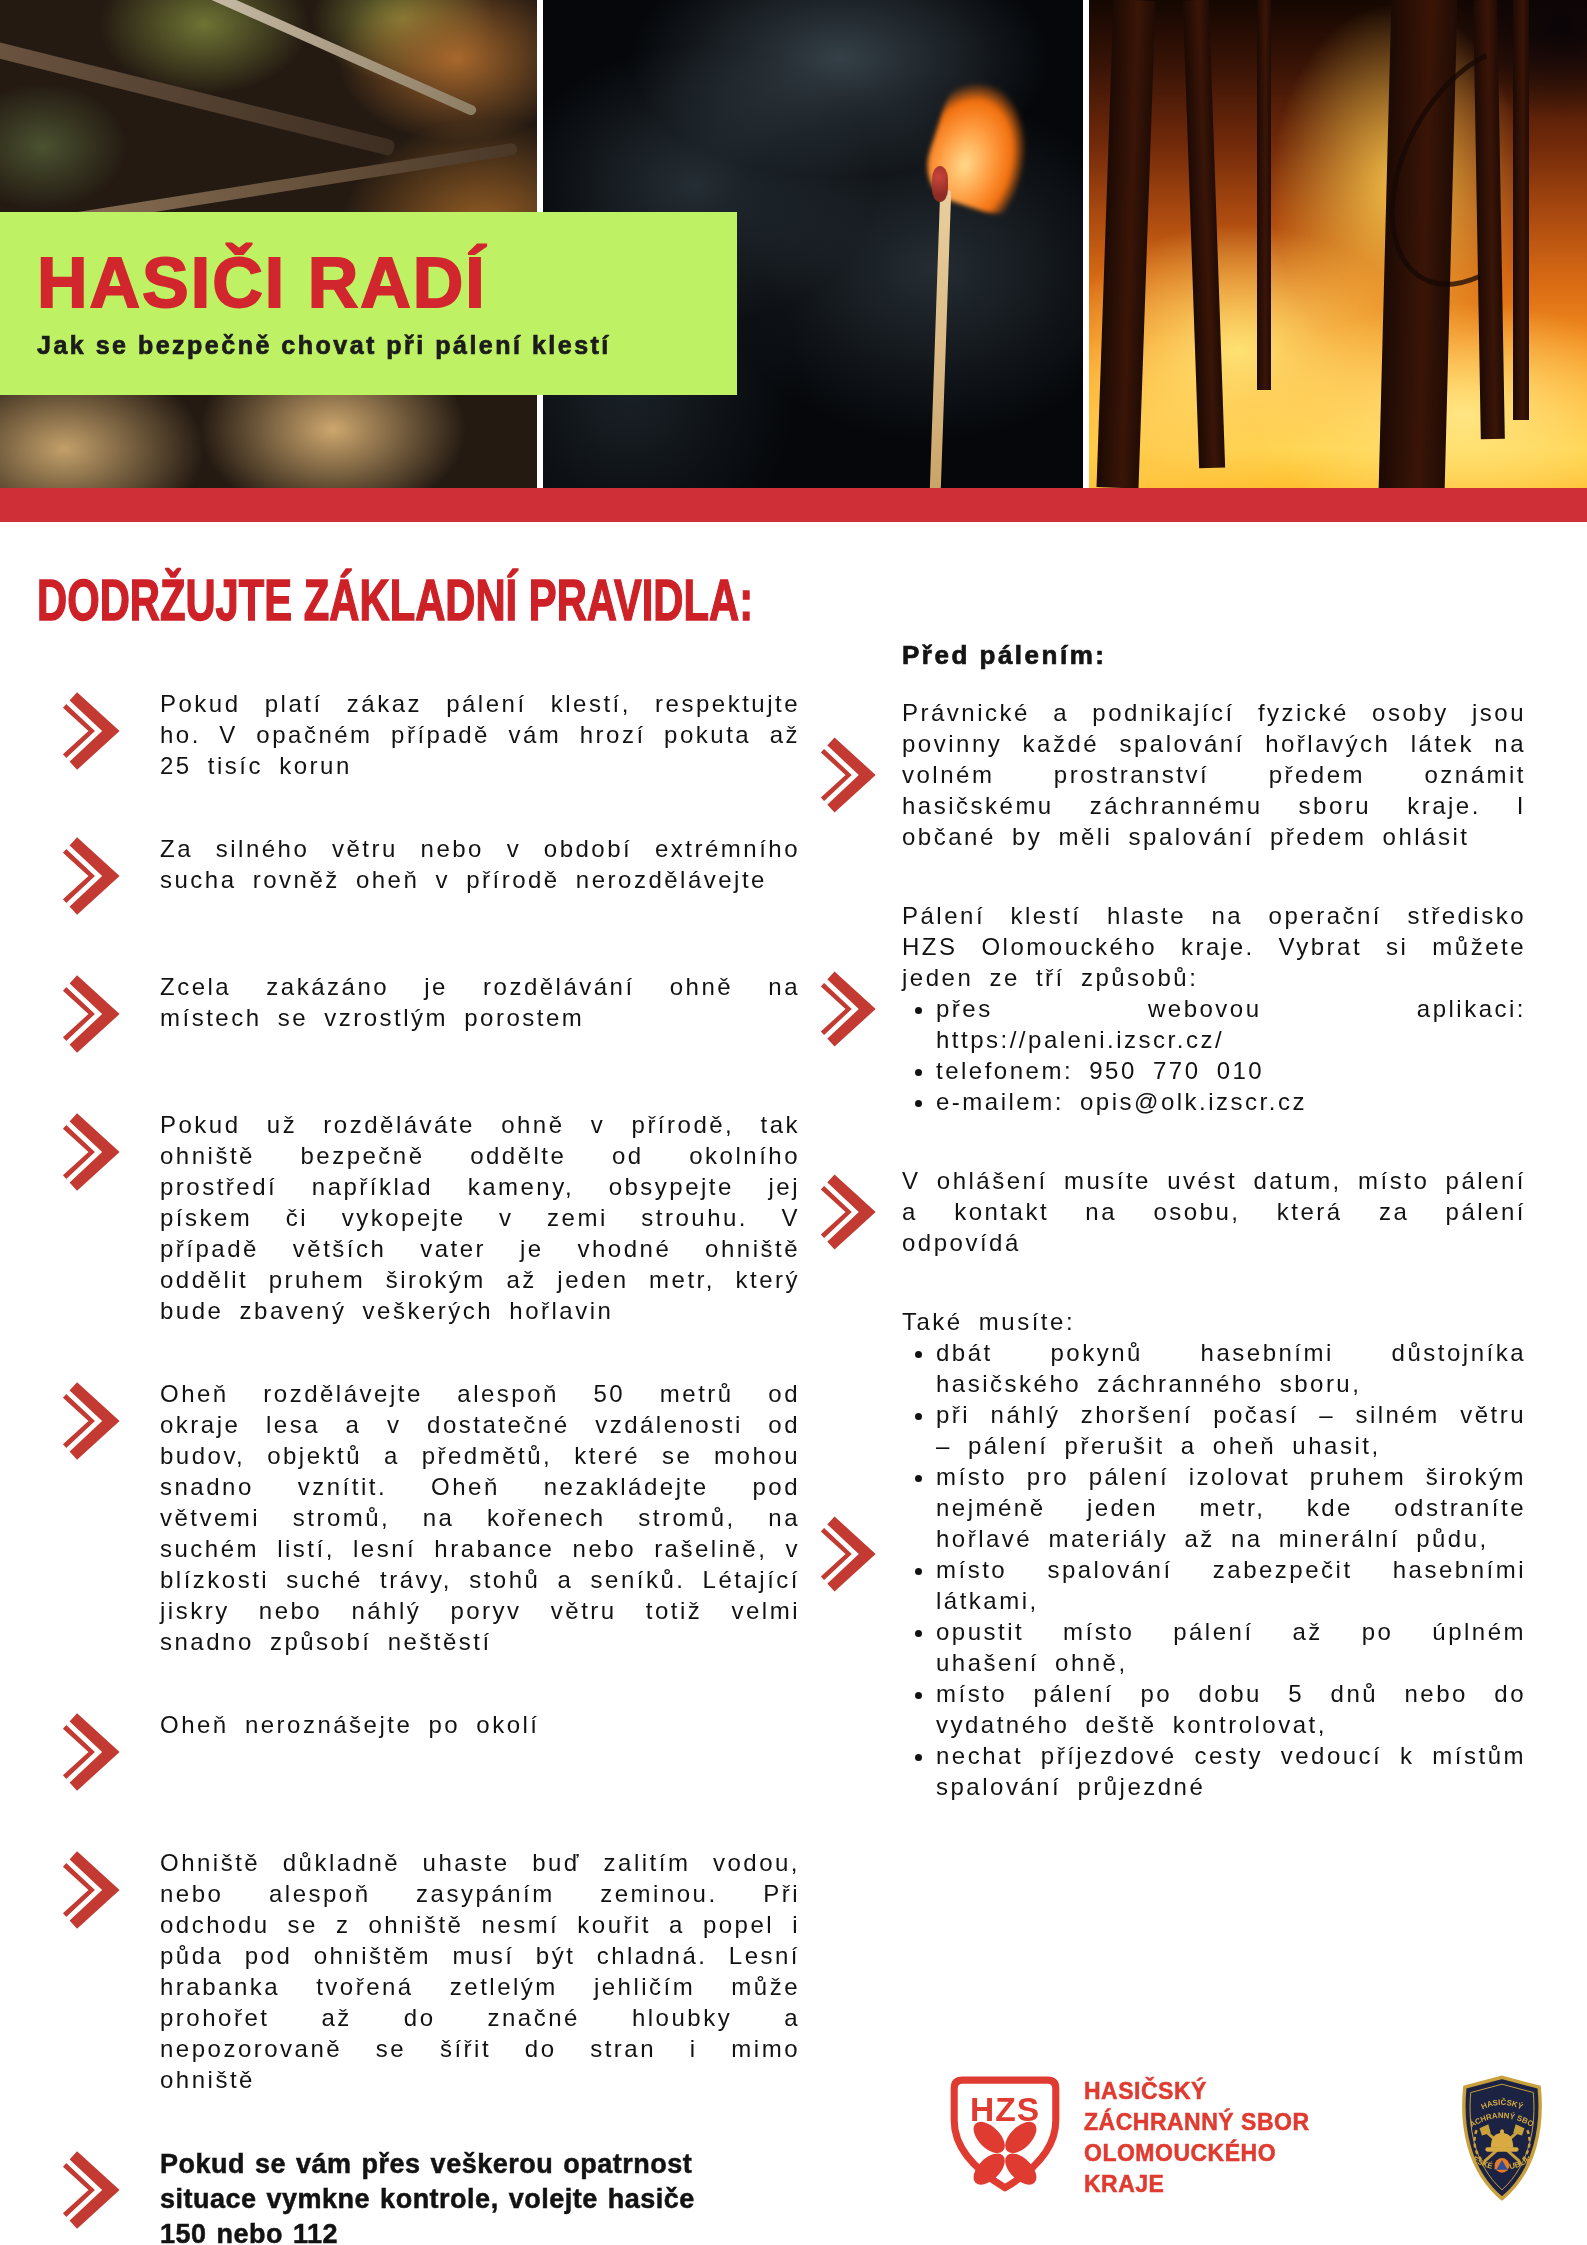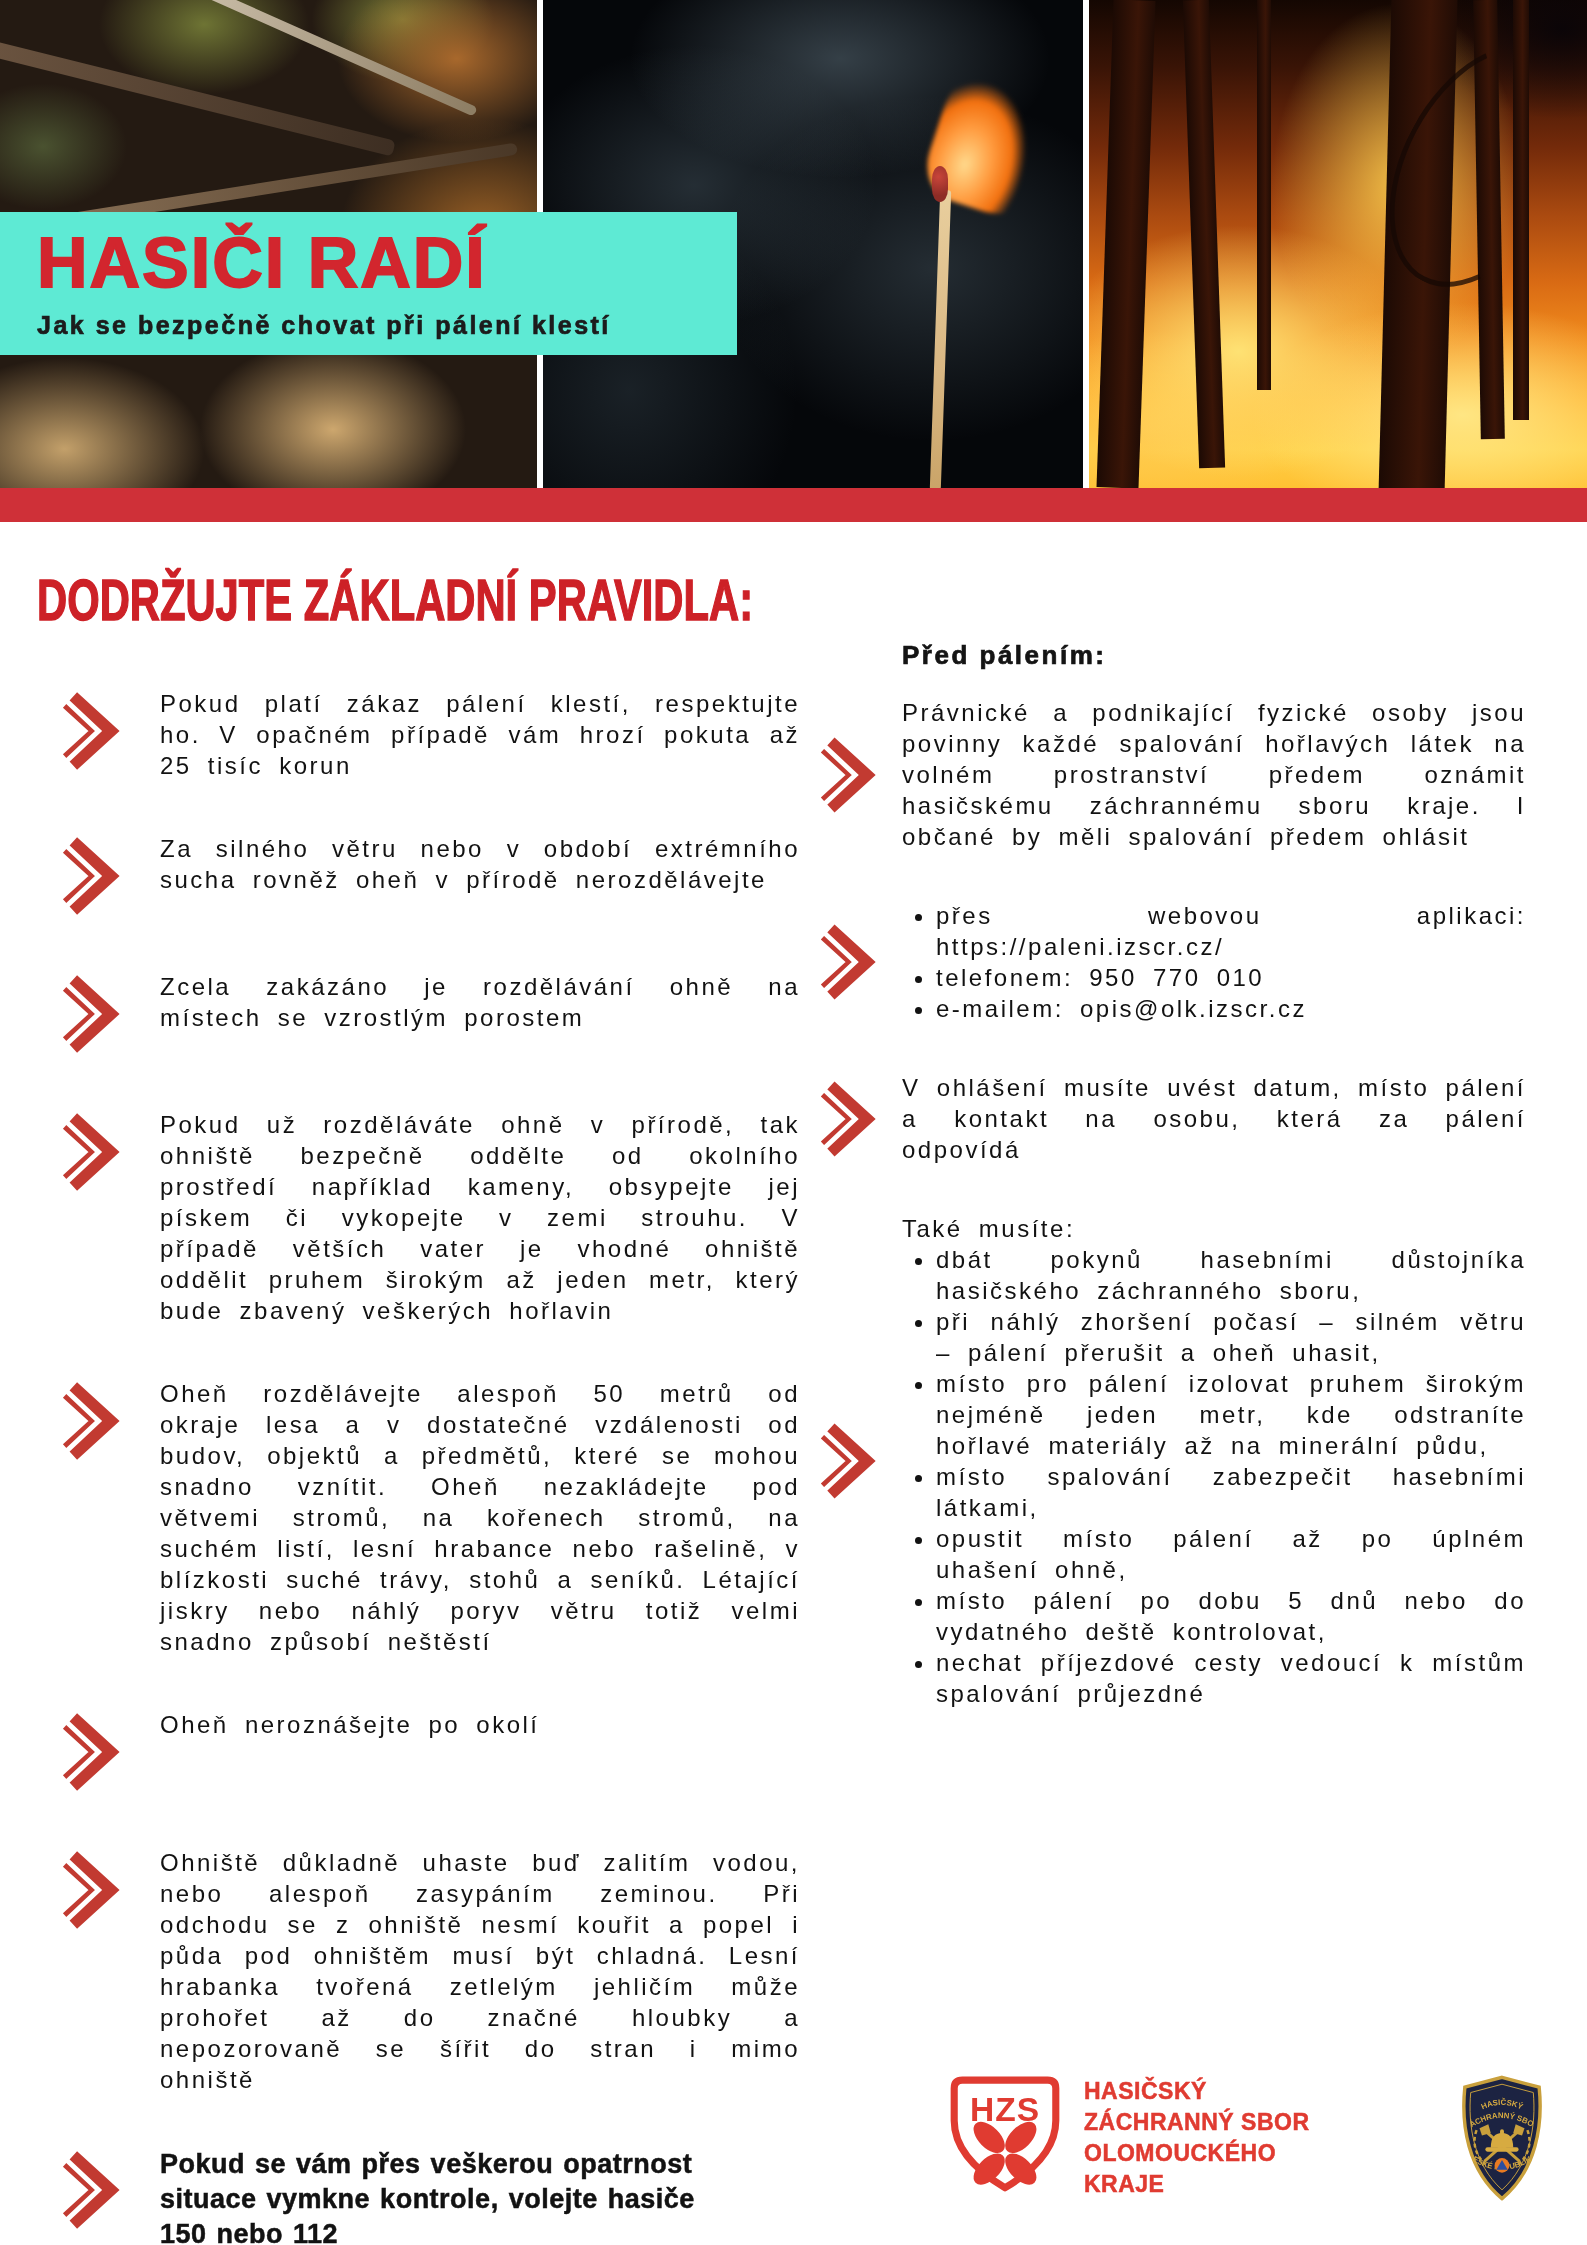--- a/index.html
+++ b/index.html
@@ -48,21 +48,21 @@
   .t1{left:16px;width:42px;height:100%;transform:rotate(2deg);}
   .t2{left:102px;width:26px;height:96%;transform:rotate(-2deg);}
   .t3{left:168px;width:14px;height:80%;}
   .t4{left:296px;top:-8px;width:66px;height:104%;transform:rotate(1.5deg);}
   .t5{left:388px;width:24px;height:90%;transform:rotate(-1deg);}
   .t6{left:424px;width:16px;height:86%;}
   .vine{position:absolute;right:24px;top:36px;width:150px;height:250px;border:5px solid rgba(22,9,4,0);
         border-left-color:rgba(22,9,4,.75);border-bottom-color:rgba(22,9,4,.75);border-radius:50%;transform:rotate(28deg);}
 
   
-  .banner{position:absolute;left:0;top:212px;width:737px;height:143px;background:#5eead4;z-index:5;
+  .banner{position:absolute;left:0;top:212px;width:737px;height:183px;background:#bef264;z-index:5;
           display:flex;flex-direction:column;justify-content:center;box-sizing:border-box;padding-left:37px;}
   .banner h1{margin:0;font-size:70px;line-height:1;font-weight:800;letter-spacing:2px;color:#d2262e;
              -webkit-text-stroke:1.8px #d2262e;}
   .banner p{margin:13px 0 0;font-size:25px;font-weight:700;letter-spacing:2.5px;color:#1c1c1c;
             -webkit-text-stroke:.7px #1c1c1c;}
 
   .red-bar{position:absolute;top:488px;left:0;width:1587px;height:34px;background:#cf3038;}
 
   .heading{position:absolute;left:37px;top:566px;margin:0;font-size:58px;font-weight:800;color:#cd2127;
            white-space:nowrap;transform:scaleX(.72);transform-origin:left top;-webkit-text-stroke:1.4px #cd2127;}
@@ -238,20 +238,21 @@
         </div>
 
         <div class="rrule">
           <span class="chev">
             <svg viewBox="0 0 62 86" aria-hidden="true">
               <path d="M10 12 L44 43 L10 74" fill="none" stroke="#c23a31" stroke-width="21" stroke-miterlimit="12"></path>
               <path d="M4.5 11 L38.5 43 L4.5 75" fill="none" stroke="#ffffff" stroke-width="5" stroke-miterlimit="12"></path>
             </svg>
           </span>
           <div class="rbody rule-text-base">
+            <p>Pálení klestí hlaste na operační středisko HZS Olomouckého kraje. Vybrat si můžete jeden ze tří způsobů:</p>
             <ul class="bullets">
               <li>přes webovou aplikaci: https://paleni.izscr.cz/</li>
               <li>telefonem: 950 770 010</li>
               <li>e-mailem: opis@olk.izscr.cz</li>
             </ul>
           </div>
         </div>
 
         <div class="rrule">
           <span class="chev">

